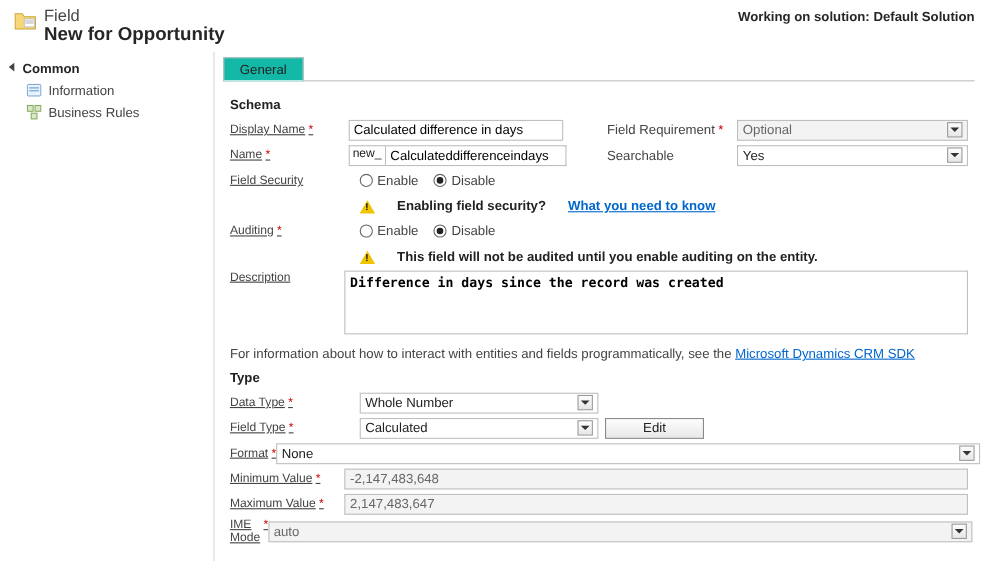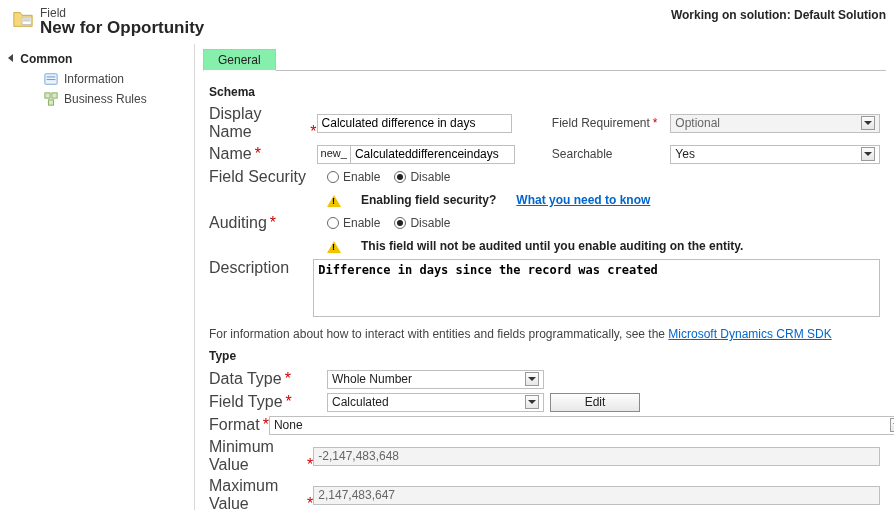--- a/index.html
+++ b/index.html
@@ -17,21 +17,21 @@
     display: flex;
     align-items: flex-start;
     padding: 6px 8px 6px 12px;
   }
   .folder-icon {
     width: 22px; height: 22px;
     margin-right: 6px;
     margin-top: 2px;
   }
   .header-titles { flex: 0 0 auto; }
-  .header-small { font-size: 12px; color: #444; }
+  .header-small { font-size: 15px; color: #444; }
   .header-large { font-size: 17px; font-weight: 600; color: #262626; margin-top: -2px;}
   .header-right {
     margin-left: auto;
     font-size: 12px;
     font-weight: 600;
     color: #262626;
     padding-top: 2px;
   }
   .body {
     display: flex;
@@ -53,21 +53,21 @@
     width: 0; height: 0;
     border-top: 4px solid transparent;
     border-bottom: 4px solid transparent;
     border-right: 5px solid #444;
     margin-right: 4px;
     vertical-align: 1px;
   }
   .sidebar-item {
     display: flex;
     align-items: center;
-    padding: 3px 8px 3px 44px;
+    padding: 3px 8px 3px 24px;
     color: #444;
     cursor: pointer;
   }
   .sidebar-item .sicon {
     width: 14px; height: 14px; margin-right: 6px;
   }
   .main {
     flex: 1;
     overflow: auto;
     padding: 0 0 0 0;
@@ -76,41 +76,42 @@
     display: flex;
     align-items: flex-end;
     border-bottom: 1px solid #bfbfbf;
     margin: 4px 8px 0 8px;
   }
   .tab {
     border: 1px solid #bfbfbf;
     border-bottom: 1px solid #fff;
     padding: 3px 14px;
     font-size: 12px;
-    background: #86efac;
+    background: #14b8a6;
     position: relative;
     top: 1px;
     cursor: pointer;
   }
   .content {
     padding: 10px 14px 0 14px;
   }
   .section-title { font-weight: 600; font-size: 12px; margin: 4px 0 6px 0; }
   .row {
     display: flex;
     align-items: center;
     margin: 3px 0;
     min-height: 20px;
   }
   .label-col {
     width: 118px;
     color: #444;
-    font-size: 16px;
-    display: flex;
-    align-items: flex-end;
+    font-size: 11px;
+    display: flex;
+    align-items: flex-start;
+    text-decoration: underline;
   }
   .req { color: #c00; margin-left: 3px; }
   .mid-col { width: 238px; display:flex; align-items:center; }
   .inline-prefix {
     border: 1px solid #bfbfbf;
     padding: 1px 3px;
     font-size: 11px;
     background:#fff;
     height:19px;
   }

